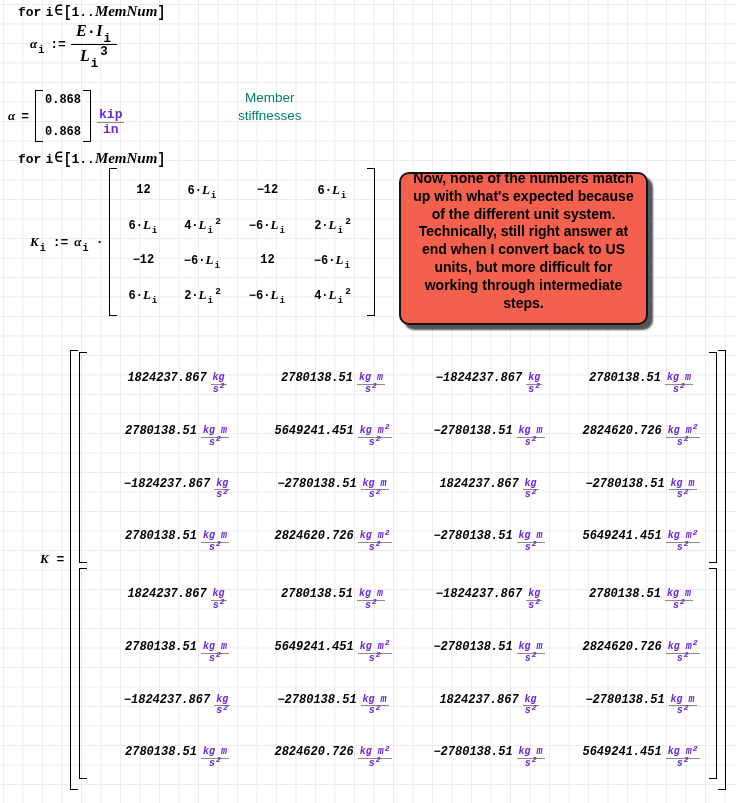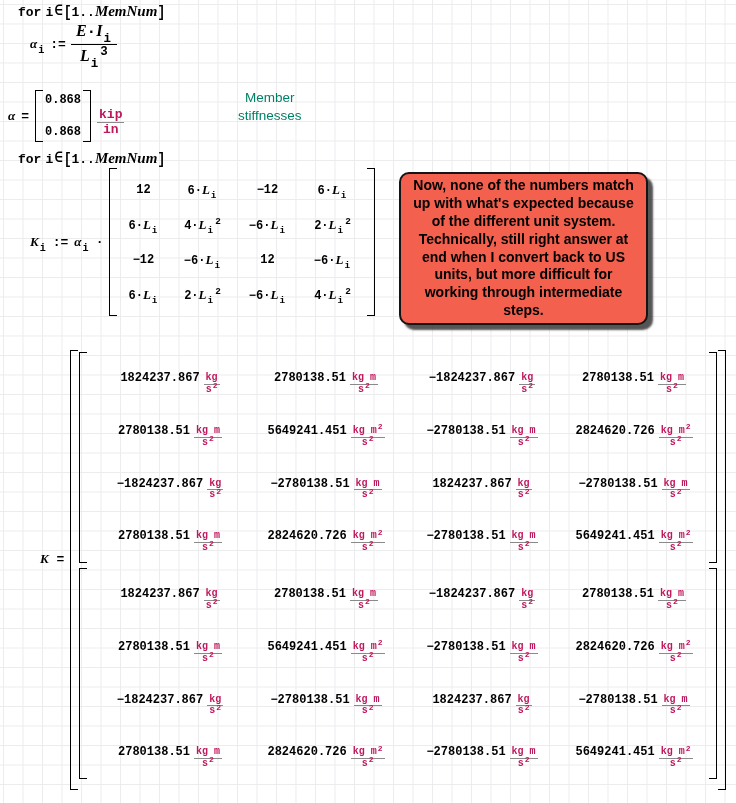--- a/index.html
+++ b/index.html
@@ -26,21 +26,21 @@
   .forline .elem{font-size:14px;position:relative;top:-1px;margin:0 1px;}
   .forline .brk{display:inline-block;transform:scaleY(1.3);font-weight:700;}
   .forline .mvar{font-size:15px;}
 
   
   .frac{display:inline-flex;flex-direction:column;align-items:center;vertical-align:middle;}
   .frac .fnum,.frac .fden{padding:0 5px;line-height:1.35;}
   .frac .fbar{align-self:stretch;height:1px;background:#000;}
 
   
-  .ufrac{display:inline-flex;flex-direction:column;align-items:center;color:#be185d;font-weight:700;line-height:1.05;margin-top:12px;}
+  .ufrac{display:inline-flex;flex-direction:column;align-items:center;color:#6d28d9;font-weight:700;line-height:1.05;margin-top:12px;}
   .ufrac .unum,.ufrac .uden{padding:0 2px;}
   .ufrac .ubar{align-self:stretch;height:1px;background:#8a8a8a;}
   .usup{font-size:0.8em;position:relative;top:-0.45em;margin-left:1px;}
 
   
   .brkt{position:absolute;top:0;bottom:0;width:7px;}
   .brkt.l{left:0;border-left:1px solid #000;border-top:1px solid #000;border-bottom:1px solid #000;}
   .brkt.r{right:0;border-right:1px solid #000;border-top:1px solid #000;border-bottom:1px solid #000;}
 
   
@@ -61,31 +61,31 @@
   .kdef-matrix{position:relative;padding:4px 9px;}
   .kdef-grid{display:grid;grid-template-columns:50px 68px 62px 68px;grid-auto-rows:35px;align-items:center;justify-items:center;font-size:12px;font-weight:700;}
   .kdef-cell{white-space:nowrap;}
   .kdef-cell .mvar{font-size:13px;}
 
   
   #callout{
     left:399px;top:172px;width:249px;height:153px;box-sizing:border-box;
     background:#f4604e;border:2px solid #141414;border-radius:10px;
     box-shadow:5px 5px 2px rgba(55,55,55,0.85);
-    display:flex;align-items:center;justify-content:center;
+    display:flex;align-items:flex-end;justify-content:center;
     padding:10px 12px;
     font-family:"Liberation Sans", sans-serif;font-weight:700;font-size:14px;
     text-align:center;line-height:1.28;color:#000;white-space:normal;
   }
 
   
   #k-label{left:40px;top:551px;font-size:13px;}
   #k-outer{left:70px;top:350px;width:656px;height:440px;}
   .kblock{position:absolute;left:9px;width:638px;height:211px;}
-  .kblock .kgrid{display:grid;grid-template-columns:160px 152px 160px 144px;grid-auto-rows:52.7px;align-items:center;justify-items:center;padding:0 11px;}
+  .kblock .kgrid{display:grid;grid-template-columns:160px 152px 160px 144px;grid-auto-rows:52.7px;align-items:center;justify-items:center;padding:0 18px;font-style:italic;}
   #kblock-0{top:2px;}
   #kblock-1{top:218px;}
   .kcell{display:flex;align-items:center;gap:4px;white-space:nowrap;}
   .kval{font-size:12px;font-weight:700;font-family:"Liberation Mono", monospace;}
   .kcell .ufrac{font-size:10px;justify-content:space-between;}
 </style>
 </head>
 <body>
 
 <div class="region forline mono" style="left:18px;top:3px;">

